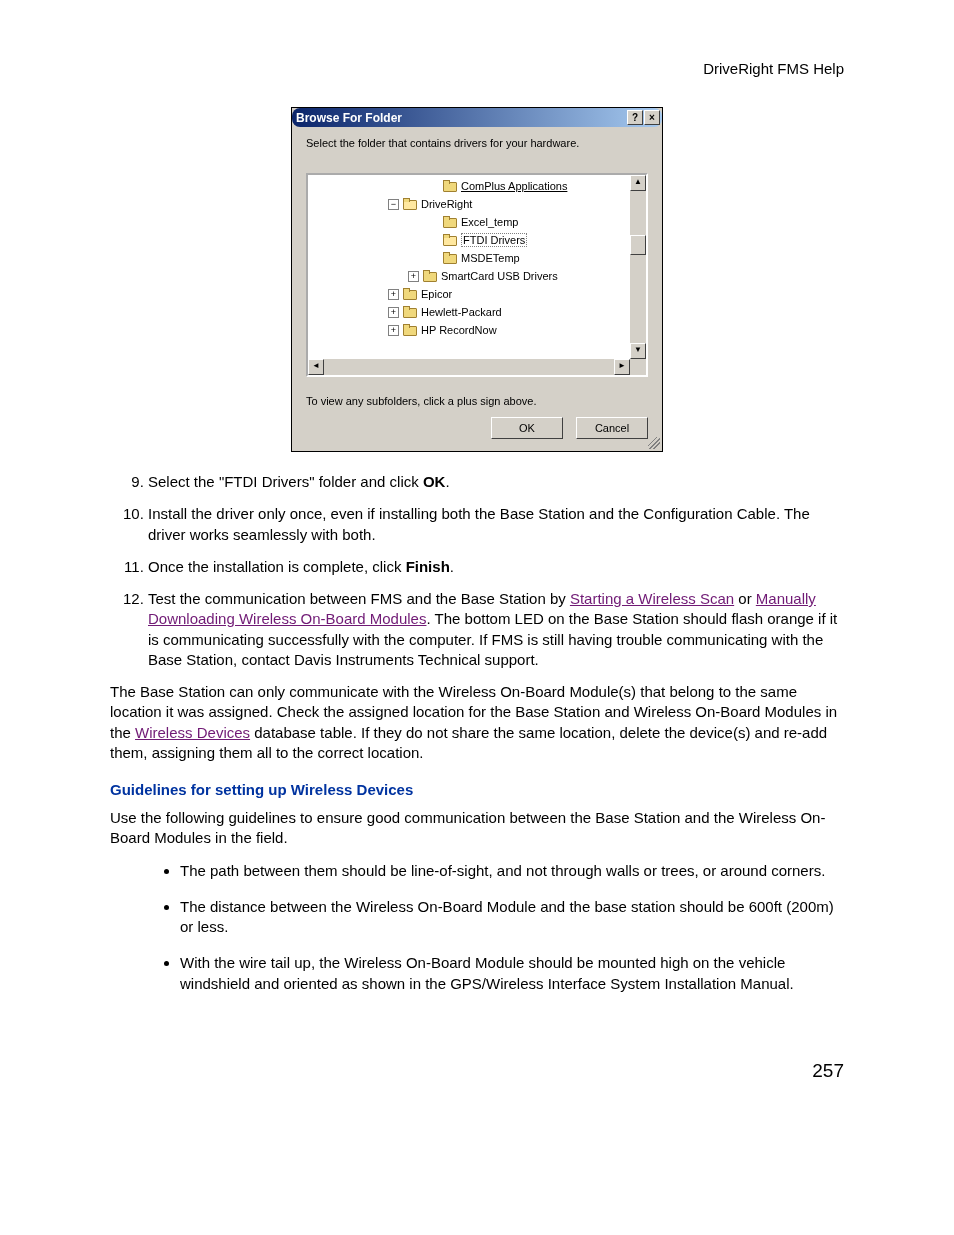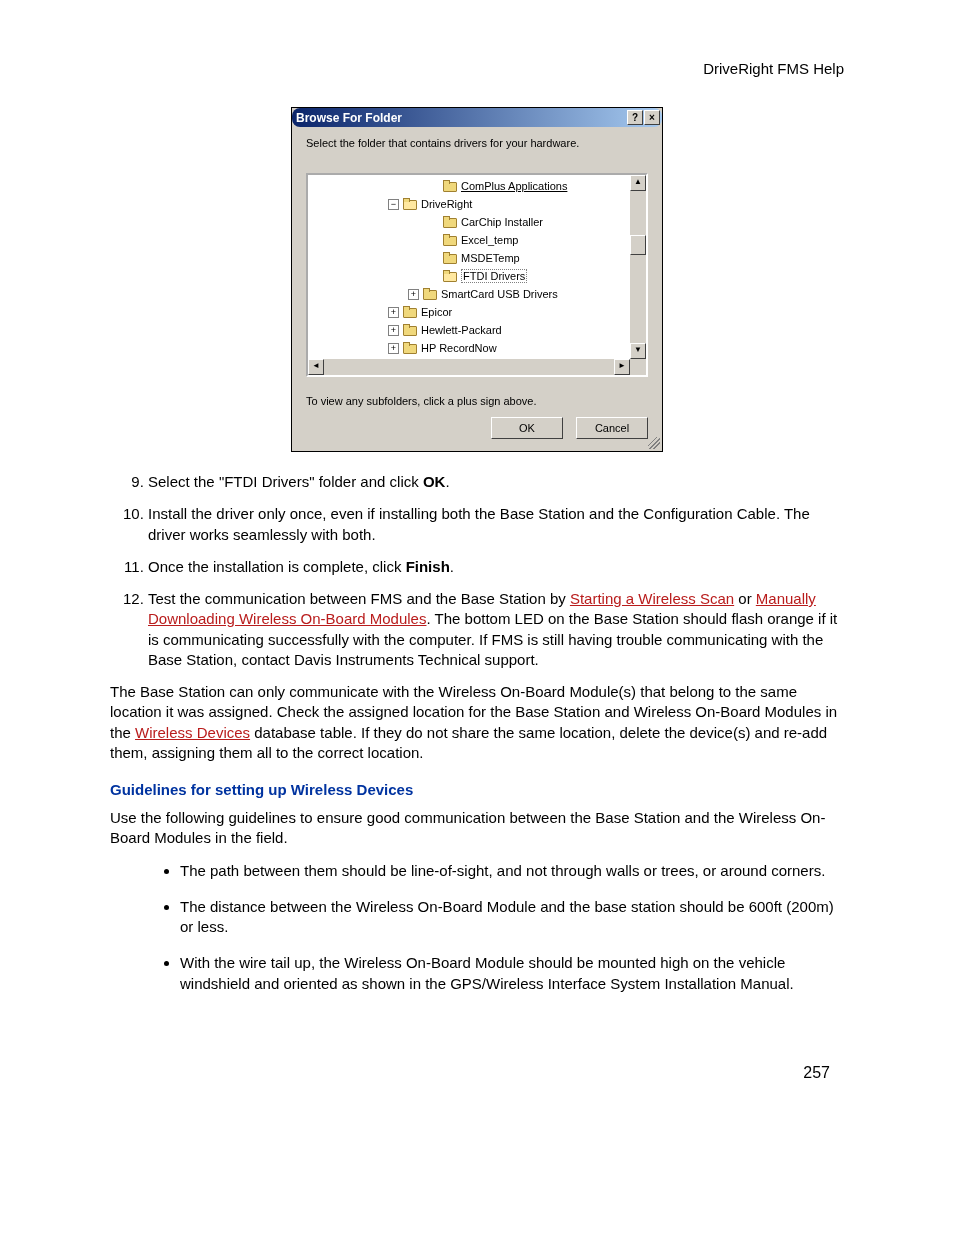--- a/index.html
+++ b/index.html
@@ -30,26 +30,26 @@
   .tree-lbl.sel{background:#ffffff;border:1px dotted #808080;padding:0 1px;}
   .hint{margin:18px 0 10px 0;}
   .btn-row{text-align:right;padding-bottom:6px;}
   .btn{width:72px;height:22px;margin-left:10px;background:#d4d0c8;border:1px solid #fff;border-right-color:#404040;border-bottom-color:#404040;font-family:Tahoma,Arial,sans-serif;font-size:11px;}
   .grip{position:absolute;right:2px;bottom:2px;width:12px;height:12px;background:
     linear-gradient(135deg,transparent 0 6px,#808080 6px 7px,transparent 7px 100%),
     linear-gradient(135deg,transparent 0 9px,#808080 9px 10px,transparent 10px 100%),
     linear-gradient(135deg,transparent 0 12px,#808080 12px 13px,transparent 13px 100%);}
   ol.steps{margin:8px 0 0 0;padding-left:38px;}
   ol.steps>li{margin-bottom:12px;line-height:1.35;}
-  .link{color:#b91c1c;text-decoration:underline;cursor:pointer;}
+  .link{color:#701a75;text-decoration:underline;cursor:pointer;}
   .h3blue{color:#0033a0;font-weight:bold;margin:18px 0 10px 0;font-size:15px;}
   p.body{margin:0 0 12px 0;line-height:1.35;}
   ul.bul{list-style:disc;padding-left:70px;margin:6px 0;}
   ul.bul>li{margin-bottom:16px;line-height:1.35;}
-  .pgnum{position:absolute;right:124px;bottom:48px;font-size:16px;}
+  .pgnum{position:absolute;right:110px;bottom:48px;font-size:19px;}
   .italic{}
 </style>
 </head>
 <body>
 
 <div class="page">
   <div class="hdr">DriveRight FMS Help</div>
 
   <div class="dialog-wrap">
     <div class="dialog">
@@ -71,36 +71,31 @@
                 <span class="tree-lbl">ComPlus Applications</span>
               </div>
               <div class="tree-row" style="padding-left: 80px;">
                 <div class="exp">−</div>
                 <span class="folder-icon folder-open"></span>
                 <span class="tree-lbl">DriveRight</span>
               </div>
               <div class="tree-row" style="padding-left: 120px;">
                 <div class="exp-space"></div>
                 <span class="folder-icon"></span>
-                <span class="tree-lbl">CarChip Installer</span>
+                <span class="tree-lbl">Excel_temp</span>
               </div>
               <div class="tree-row" style="padding-left: 120px;">
                 <div class="exp-space"></div>
-                <span class="folder-icon"></span>
-                <span class="tree-lbl">Excel_temp</span>
+                <span class="folder-icon folder-open"></span>
+                <span class="tree-lbl sel">FTDI Drivers</span>
               </div>
               <div class="tree-row" style="padding-left: 120px;">
                 <div class="exp-space"></div>
                 <span class="folder-icon"></span>
                 <span class="tree-lbl">MSDETemp</span>
-              </div>
-              <div class="tree-row" style="padding-left: 120px;">
-                <div class="exp-space"></div>
-                <span class="folder-icon folder-open"></span>
-                <span class="tree-lbl sel">FTDI Drivers</span>
               </div>
               <div class="tree-row" style="padding-left: 100px;">
                 <div class="exp">+</div>
                 <span class="folder-icon"></span>
                 <span class="tree-lbl">SmartCard USB Drivers</span>
               </div>
               <div class="tree-row" style="padding-left: 80px;">
                 <div class="exp">+</div>
                 <span class="folder-icon"></span>
                 <span class="tree-lbl">Epicor</span>

